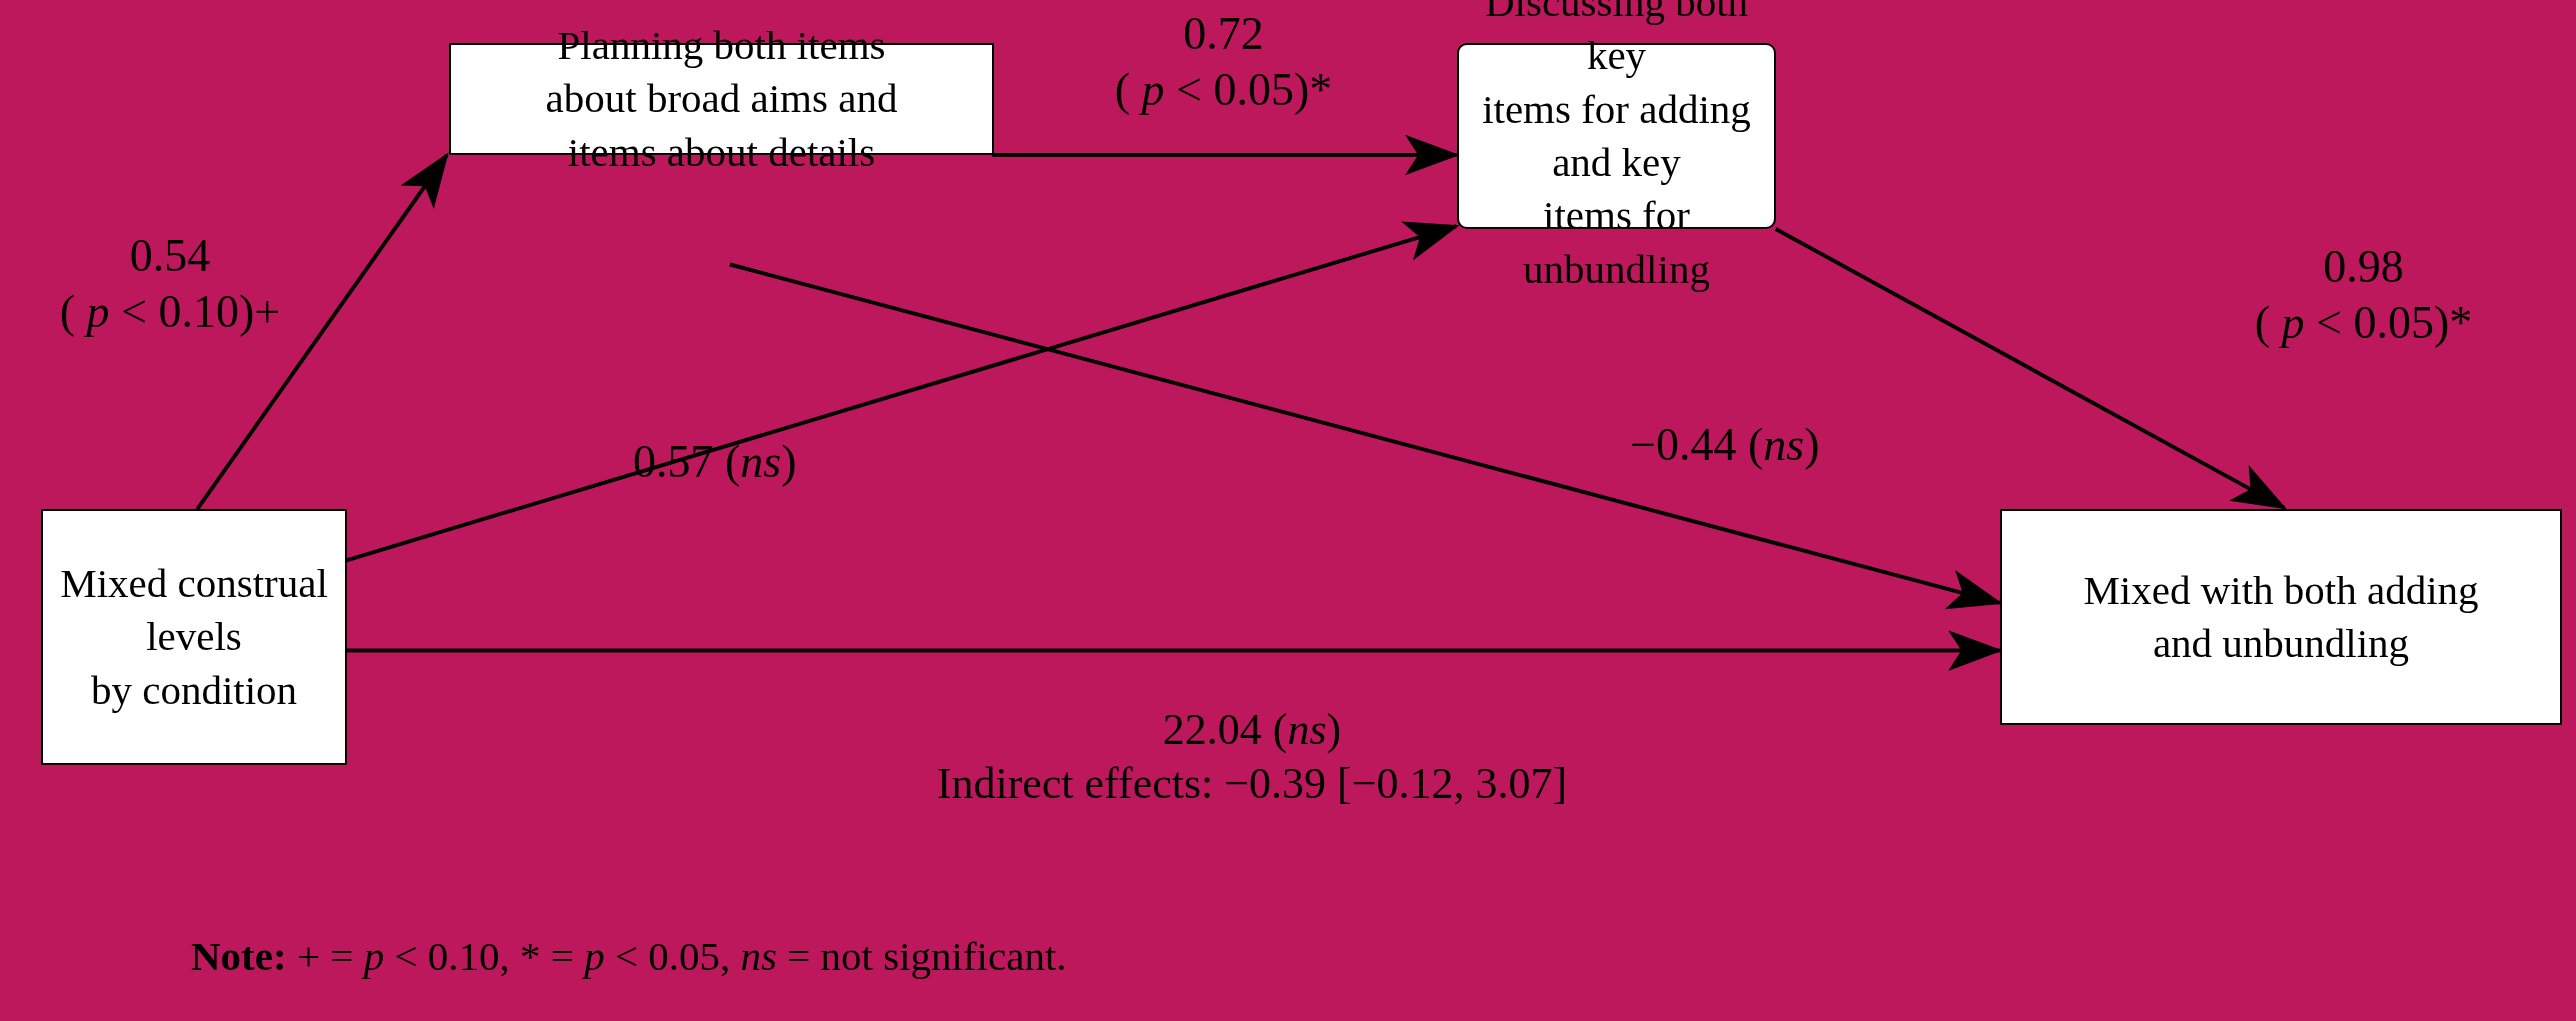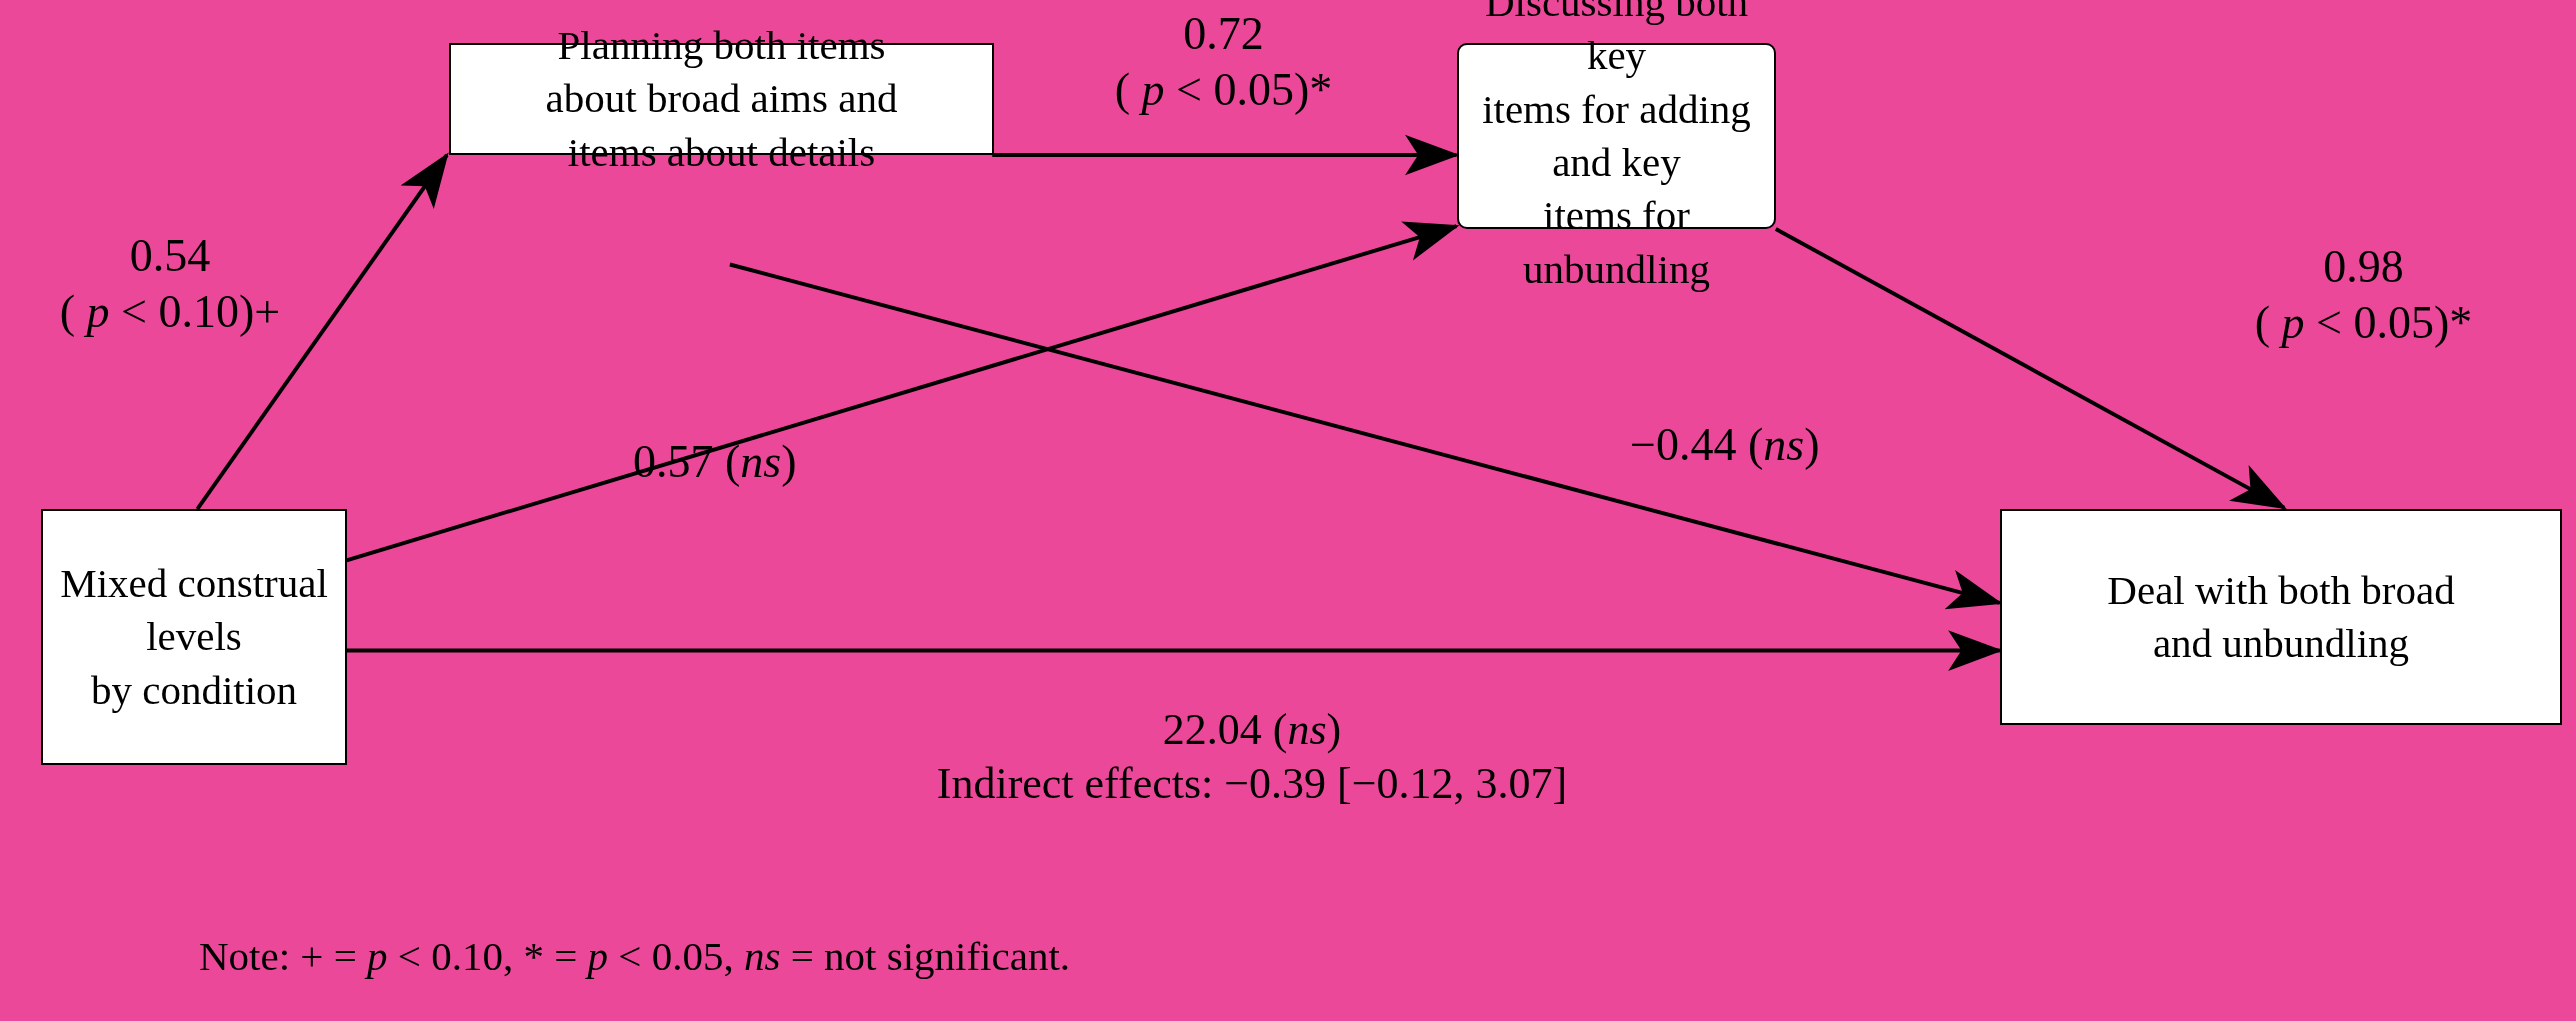--- a/index.html
+++ b/index.html
@@ -11,21 +11,21 @@
     width: 2576px;
     height: 1021px;
     font-family: "Liberation Serif", "DejaVu Serif", serif;
     color: #000000;
     overflow: hidden;
   }
   #diagram-root {
     position: relative;
     width: 2576px;
     height: 1021px;
-    background: #ec4899;
+    background: #be185d;
   }
   svg.layer {
     position: absolute;
     top: 0;
     left: 0;
     width: 2576px;
     height: 1021px;
   }
   .node-box {
     position: absolute;
@@ -51,21 +51,21 @@
     background: transparent;
   }
   .edge-label .l2 { display: block; }
   .ital { font-style: italic; }
 
   .footnote {
     position: absolute;
     font-size: 41px;
     white-space: nowrap;
   }
-  .footnote .bold { font-weight: normal; margin-left: 8px; }
+  .footnote .bold { font-weight: bold; }
 
   .caption-block {
     position: absolute;
     text-align: center;
     font-size: 44px;
     line-height: 1.22;
     white-space: nowrap;
   }
 </style>
 </head>
@@ -104,21 +104,21 @@
 items for adding and key
 items for unbundling</span>
   </div>
 
   <div class="node-box" style="left:41px; top:509px; width:306px; height:256px;">
     <span class="node-label">Mixed construal levels
 by condition</span>
   </div>
 
   <div class="node-box" style="left:2000px; top:509px; width:562px; height:216px;">
-    <span class="node-label">Deal with both broad
+    <span class="node-label">Mixed with both adding
 and unbundling</span>
   </div>
 
   <div class="edge-label" style="left:17px; top:228px; width:306px;">
     <span>0.54</span>
     <span class="l2"><span>( </span><span class="ital">p</span><span> &lt; 0.10)+</span></span>
   </div>
 
   <div class="edge-label" style="left:1060px; top:5.7px; width:327px;">
     <span>0.72</span>

